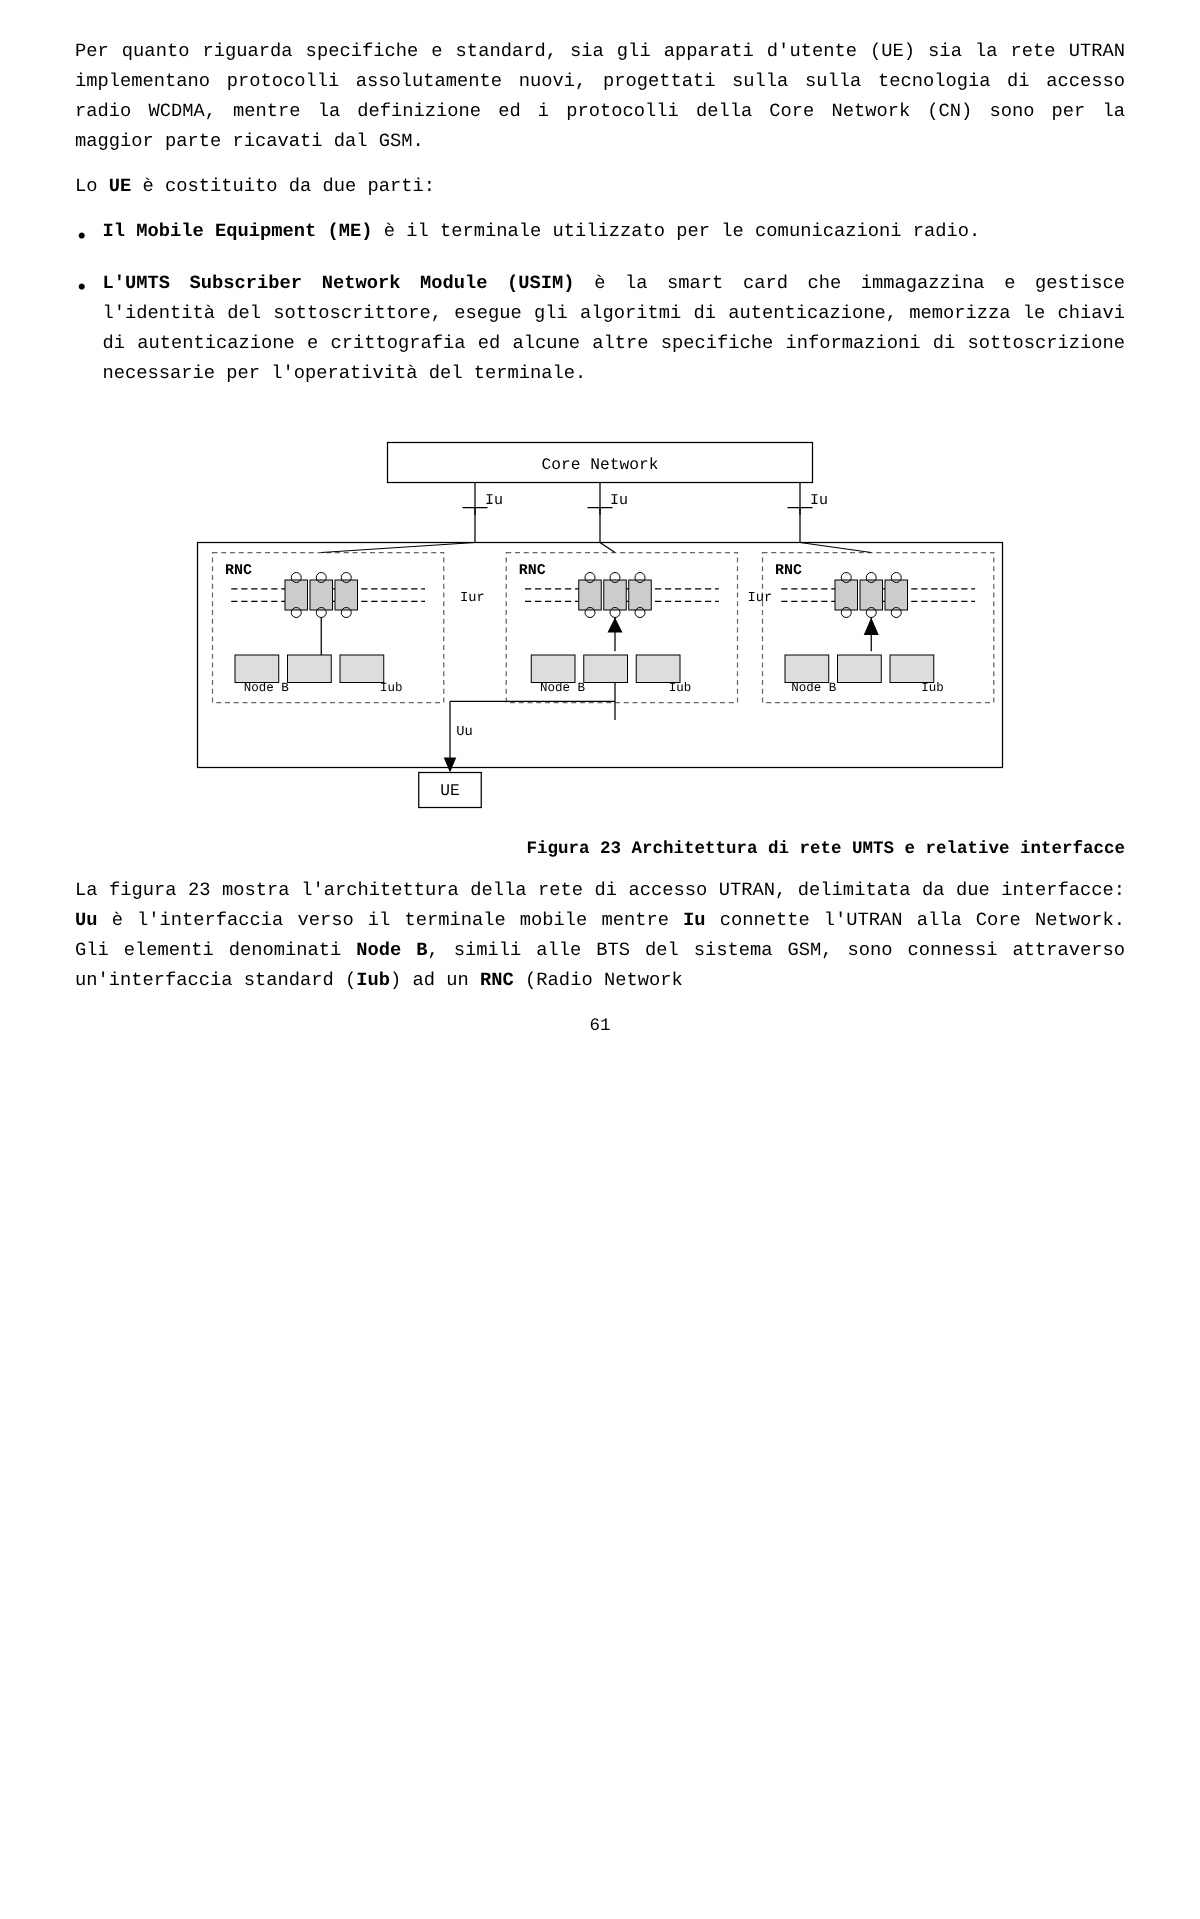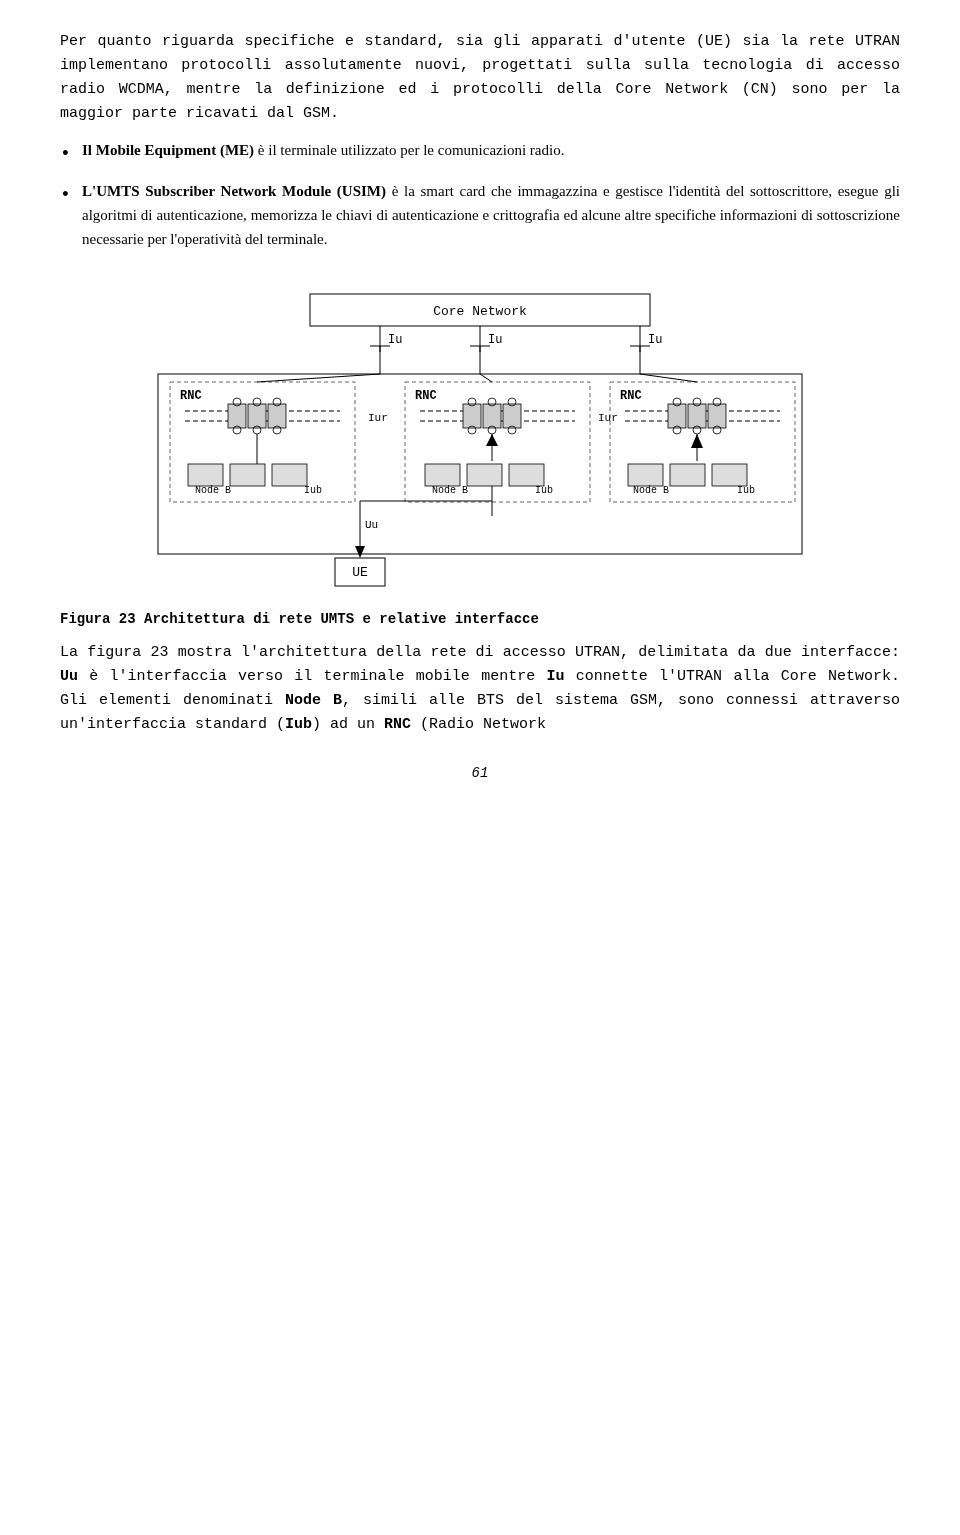--- a/index.html
+++ b/index.html
@@ -27,57 +27,58 @@
       text-align: justify;
       line-height: 1.6;
     }
     .bullet-dot {
       min-width: 22px;
       margin-top: 2px;
       font-size: 18px;
     }
     .bullet-text {
       flex: 1;
-      font-family: Liberation Serif, serif;
     }
     b { font-weight: bold; }
 
     
     .diagram-container {
       margin: 30px auto 10px auto;
       width: 680px;
     }
     .diagram-svg {
       width: 680px;
       height: 320px;
       display: block;
       margin: 0 auto;
     }
     .figure-caption {
-      text-align: left;
+      text-align: right;
       margin-top: 0;
       margin-bottom: 14px;
       font-size: 14px;
     }
     .figure-caption b {
       font-weight: bold;
     }
     .page-number {
       text-align: center;
-      margin-top: 28px;
+      margin-top: 16px;
       font-size: 14px;
-      font-style: italic;
     }
   </style>
 </head>
 <body>
 
 <p class="main-text">Per quanto riguarda specifiche e standard, sia gli apparati d'utente (UE) sia la rete UTRAN implementano protocolli assolutamente nuovi, progettati sulla sulla tecnologia di accesso radio WCDMA, mentre la definizione ed i protocolli della Core Network (CN) sono per la maggior parte ricavati dal GSM.</p>
 
 <div class="bullet-section">
+  <p class="main-text">
+    <span>Lo </span><b>UE</b><span> è costituito da due parti:</span>
+  </p>
   <div class="bullet-item">
     <span class="bullet-dot">•</span>
     <span class="bullet-text">
       <b>Il Mobile Equipment (ME)</b><span> è il terminale utilizzato per le comunicazioni radio.</span>
     </span>
   </div>
   <div class="bullet-item">
     <span class="bullet-dot">•</span>
     <span class="bullet-text">
       <b>L'UMTS Subscriber Network Module (USIM)</b><span> è la smart card che immagazzina e gestisce l'identità del sottoscrittore, esegue gli algoritmi di autenticazione, memorizza le chiavi di autenticazione e crittografia ed alcune altre specifiche informazioni di sottoscrizione necessarie per l'operatività del terminale.</span>

